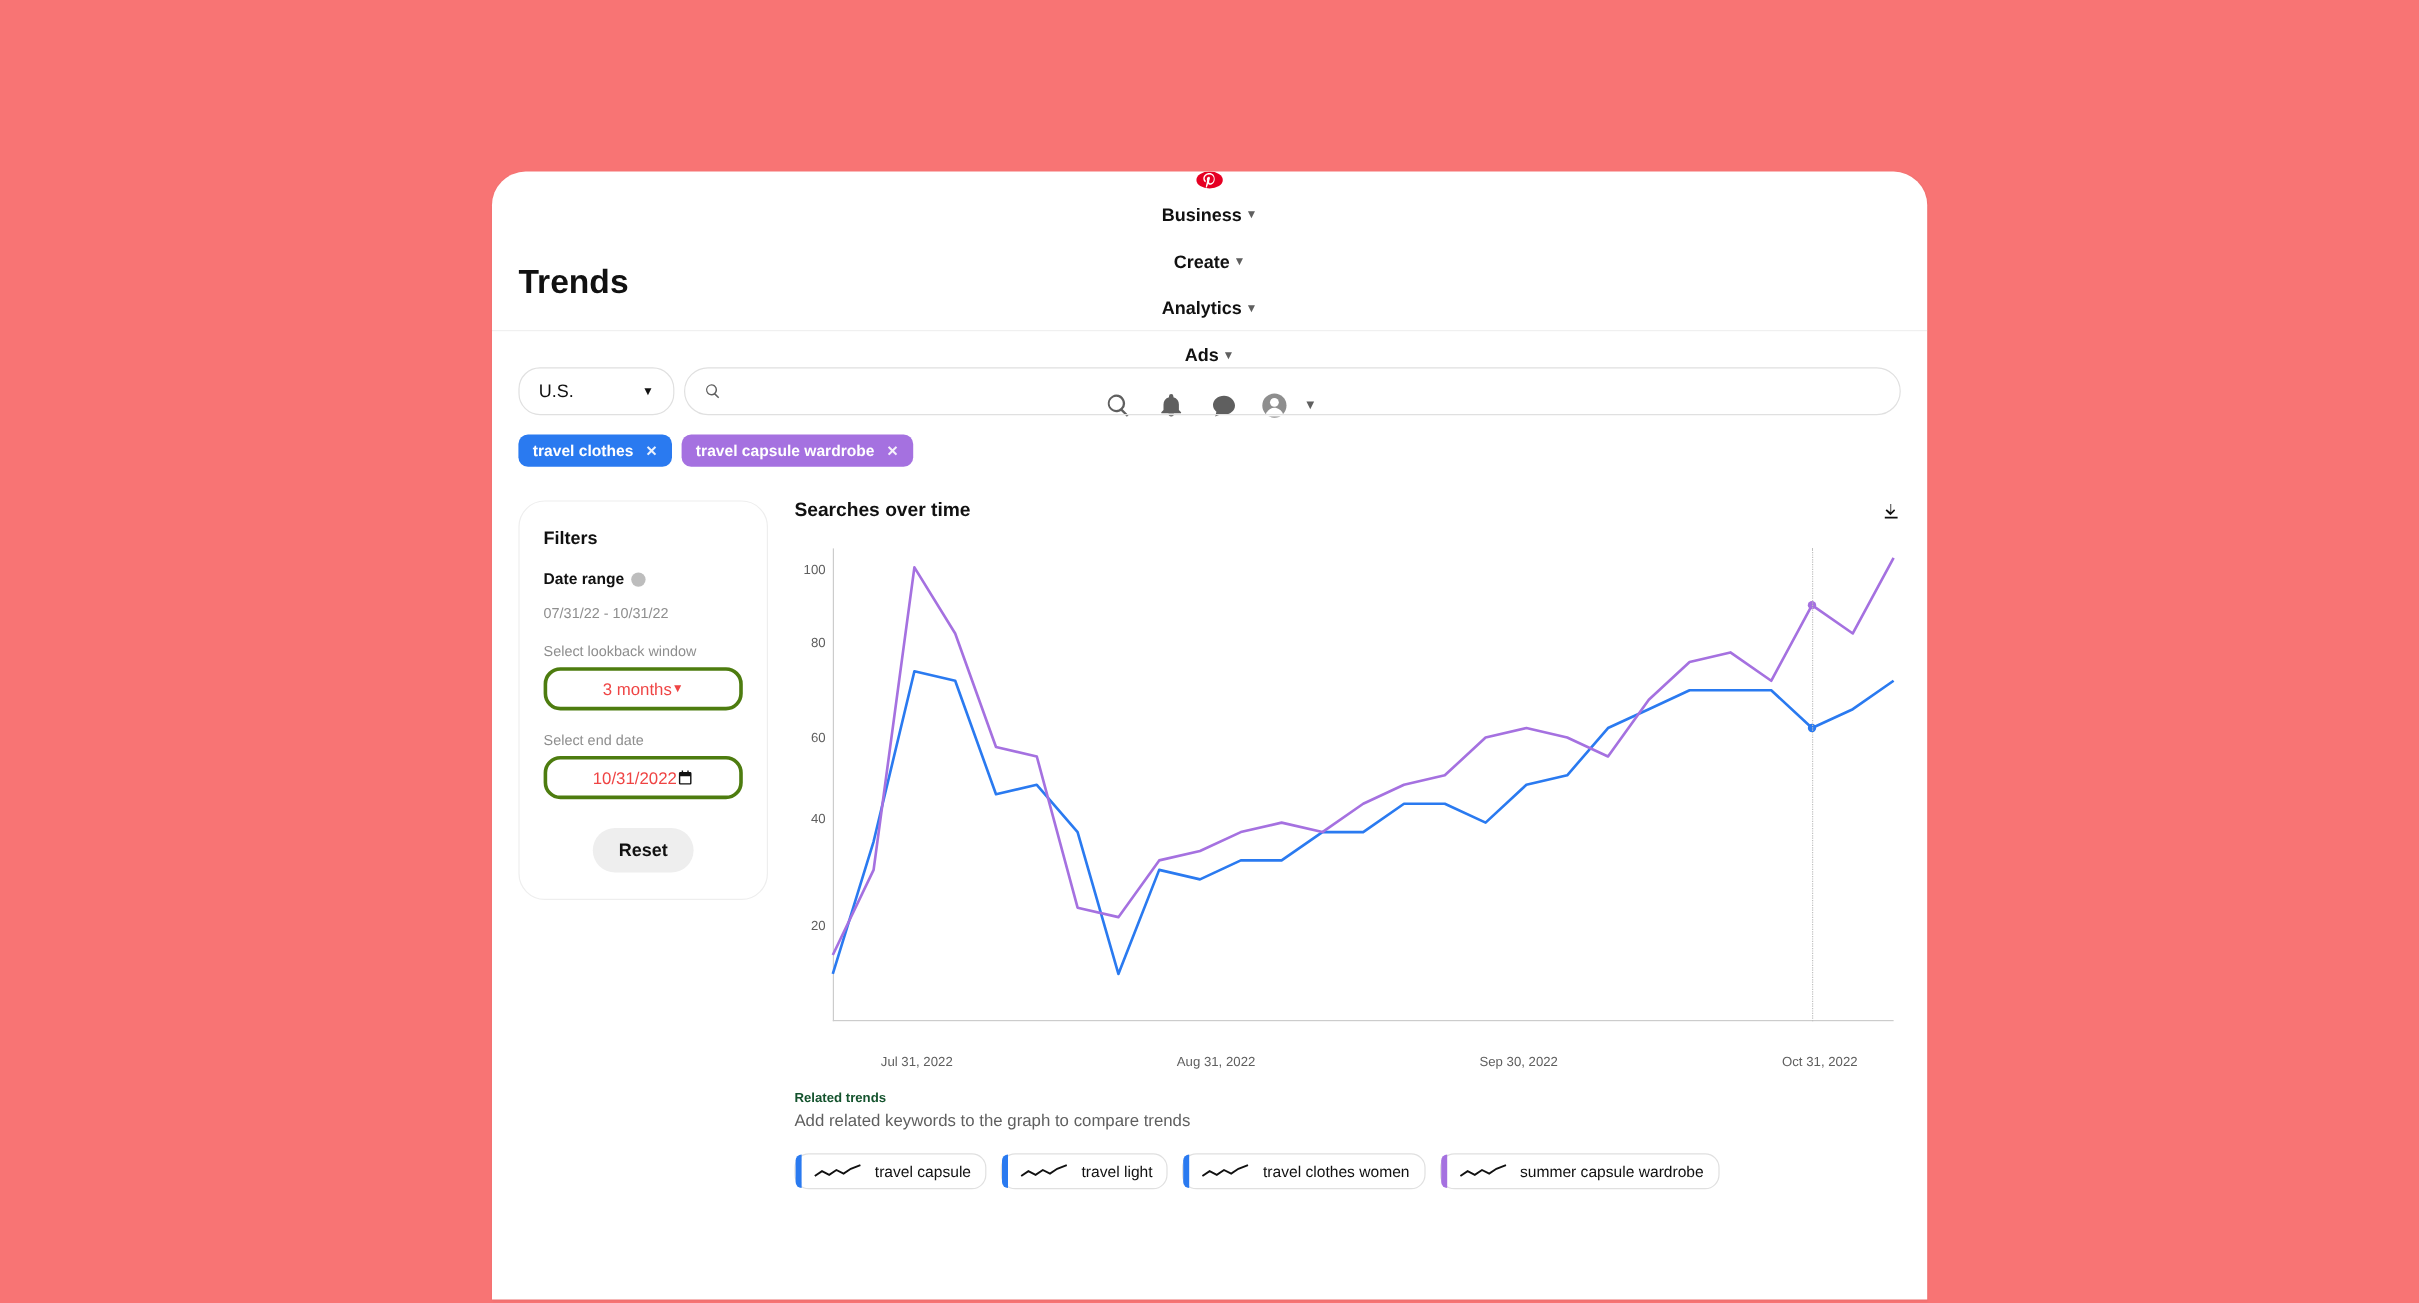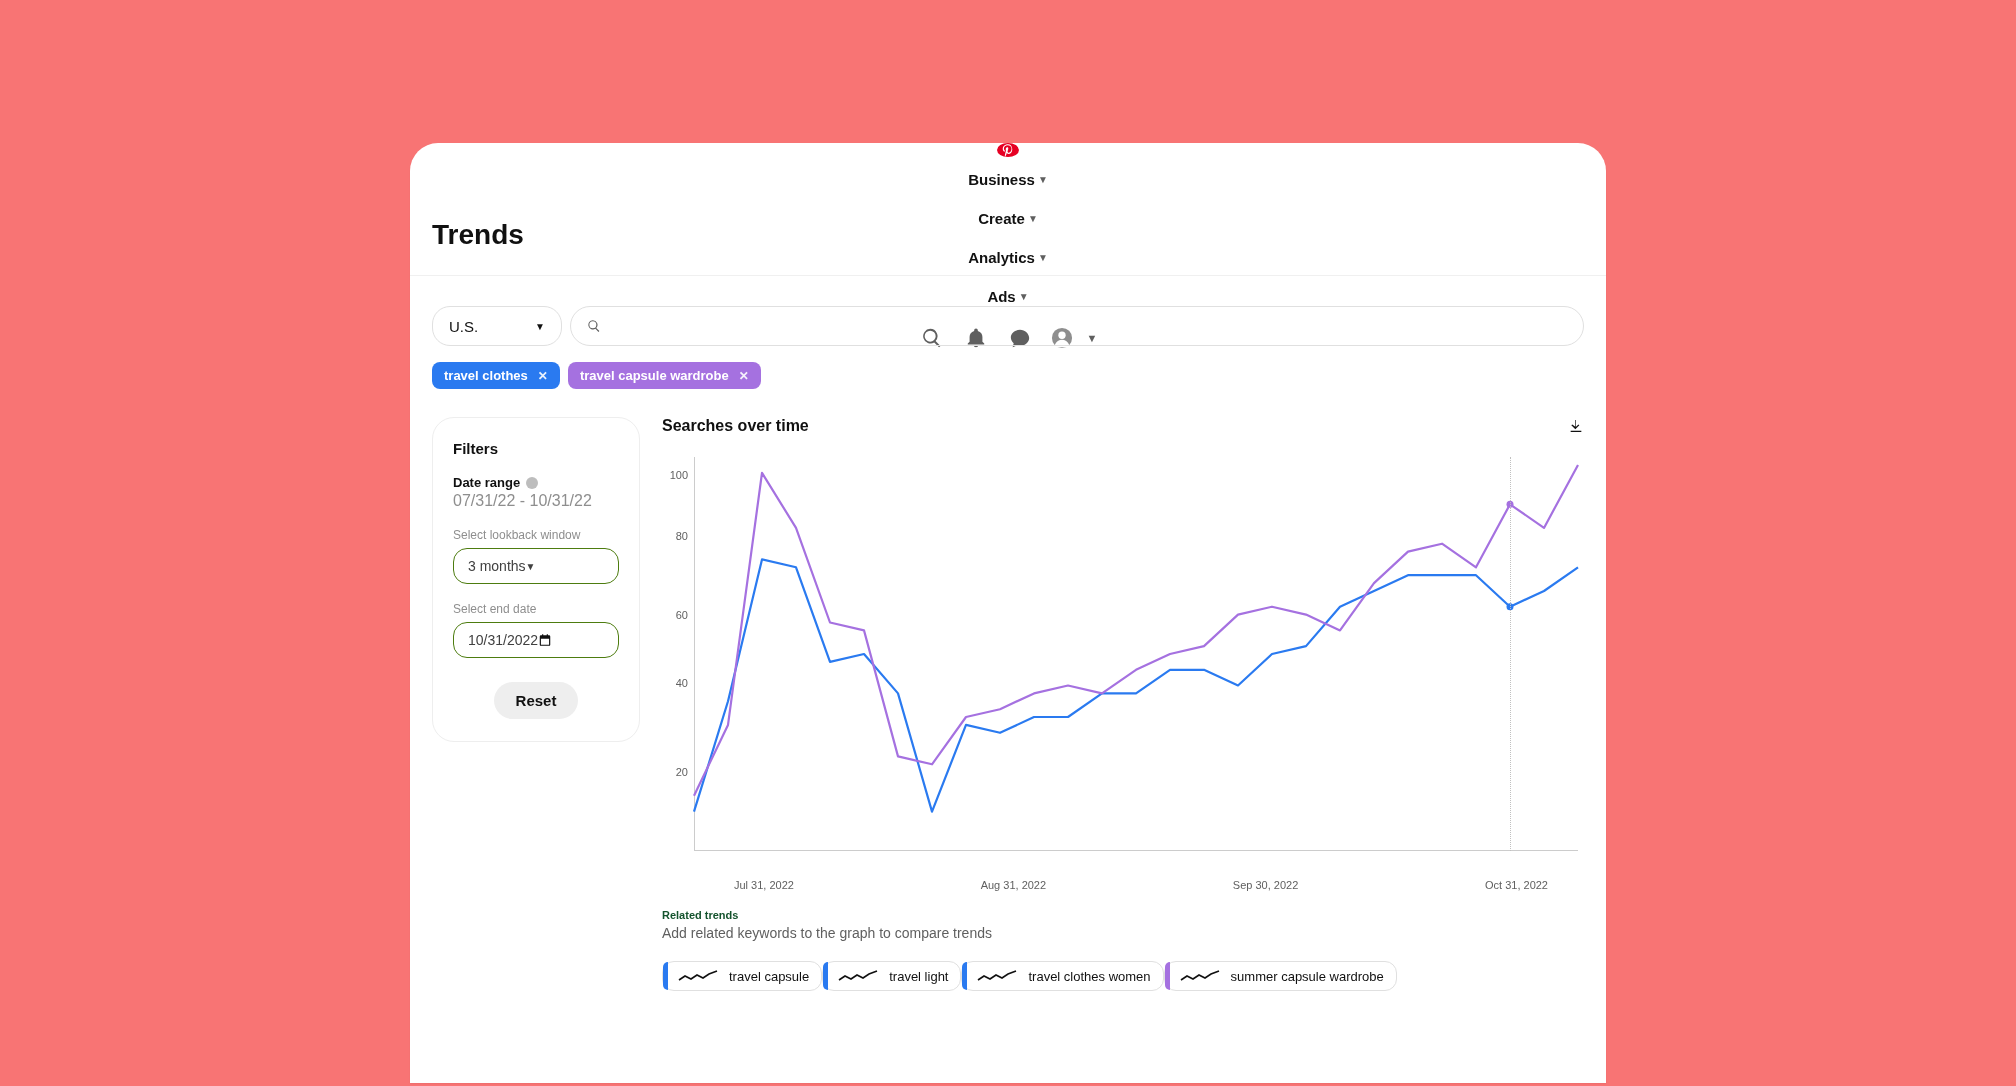--- a/index.html
+++ b/index.html
@@ -93,26 +93,26 @@
 .content-row { display:flex; padding: 8px 22px; gap:22px; }
 .filters-card {
   width:208px; border:1px solid #eee; border-radius:22px;
   padding:22px 20px; height:fit-content;
 }
 .filters-title { font-weight:800; font-size:15px; color:#111; margin-bottom:18px; }
 .fld-label { font-weight:700; font-size:13px; color:#111; display:flex; align-items:center; gap:6px; }
 .info-dot {
   width:12px; height:12px; border-radius:50%; background:#bdbdbd; display:inline-block;
 }
-.fld-sub { font-size:16px; color:#8e8e8e; margin-top:2px; }
+.fld-sub { font-size:12px; color:#8e8e8e; margin-top:14px; }
 .fld-small { font-size:12px; color:#8e8e8e; margin-top:18px; margin-bottom:6px; }
 .dropdown, .dateinput {
-  width:100%; height:36px; border:1px solid #4d7c0f; border-radius:14px;
-  padding:0 14px; display:flex; align-items:center; justify-content:flex-start;
-  font-size:14px; color:#404040; cursor:pointer; background:#fff;
+  width:100%; height:36px; border:3px solid #4d7c0f; border-radius:14px;
+  padding:0 14px; display:flex; align-items:center; justify-content:center;
+  font-size:14px; color:#ef4444; cursor:pointer; background:#fff;
 }
 .cal-icon { width:14px; height:14px; }
 .reset-btn {
   margin-top:24px; background:#eeeeee; border:none; border-radius:999px;
   padding:10px 22px; font-size:15px; font-weight:700; color:#111; cursor:pointer;
   display:block; margin-left:auto; margin-right:auto;
 }
 
 .chart-area { flex:1; }
 .chart-header { display:flex; align-items:center; justify-content:space-between; margin-bottom:16px; }
@@ -125,21 +125,21 @@
 .plot { position:absolute; left:32px; right:6px; top:0; height:400px; }
 .plot-border-left { position:absolute; left:0; top:6px; bottom:0; width:1px; background:#ccc; }
 .plot-border-bottom { position:absolute; left:0; right:0; bottom:0; height:1px; background:#ccc; }
 .plot svg { position:absolute; inset:0; width:100%; height:100%; overflow:visible; }
 .plot .marker-line { position:absolute; top:6px; bottom:0; width:0; border-left:1px dotted #c0c0c0; }
 .x-labels { display:flex; justify-content:space-between; margin-left:32px; margin-right:6px; margin-top:8px; padding:0 30px 0 40px; font-size:11px; color:#5f5f5f; }
 
 .related-section { margin-top:18px; }
 .related-title { font-weight:800; font-size:11px; color:#14532d; }
 .related-sub { font-size:14px; color:#5f5f5f; margin-top:4px; }
-.related-chips { display:flex; margin-top:20px; }
+.related-chips { display:flex; gap:12px; margin-top:20px; }
 .rchip {
   display:flex; align-items:center; gap:8px;
   border:1px solid #e0e0e0; border-radius:12px;
   padding:6px 12px 6px 6px; cursor:pointer; position:relative;
 }
 .rchip-bar {
   position:absolute; left:0; top:0; bottom:0; width:5px; border-radius:10px 0 0 10px;
 }
 .rchip-spark { width:44px; height:16px; margin-left:8px; }
 .rchip-label { font-size:13px; color:#111; }

